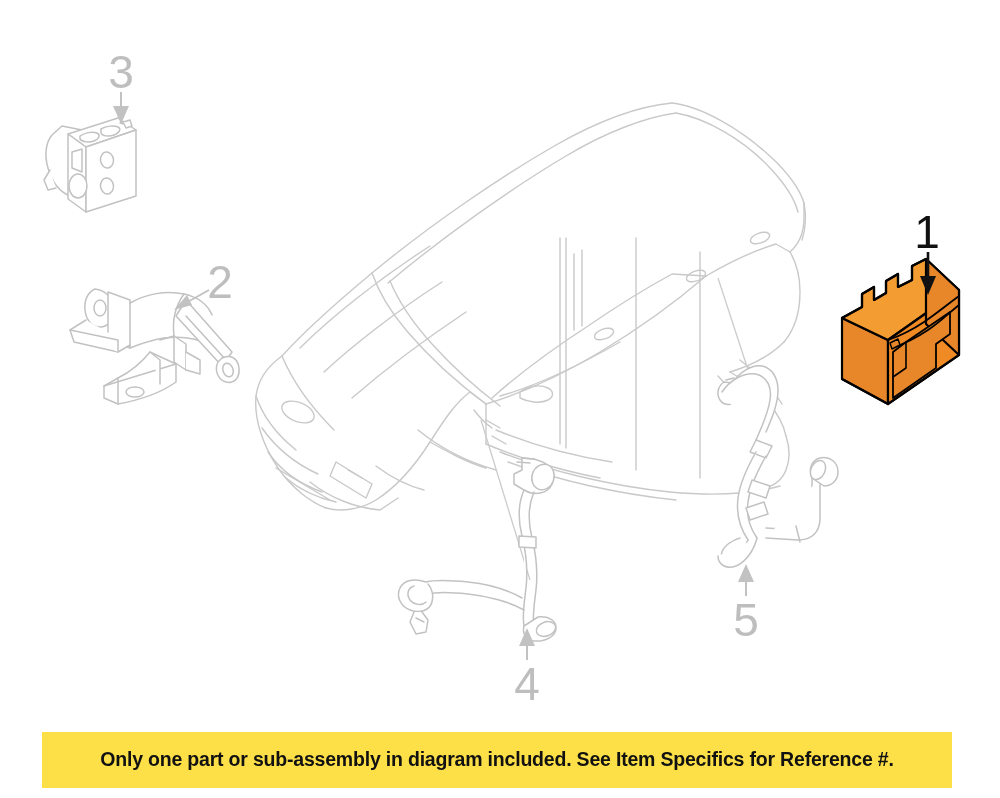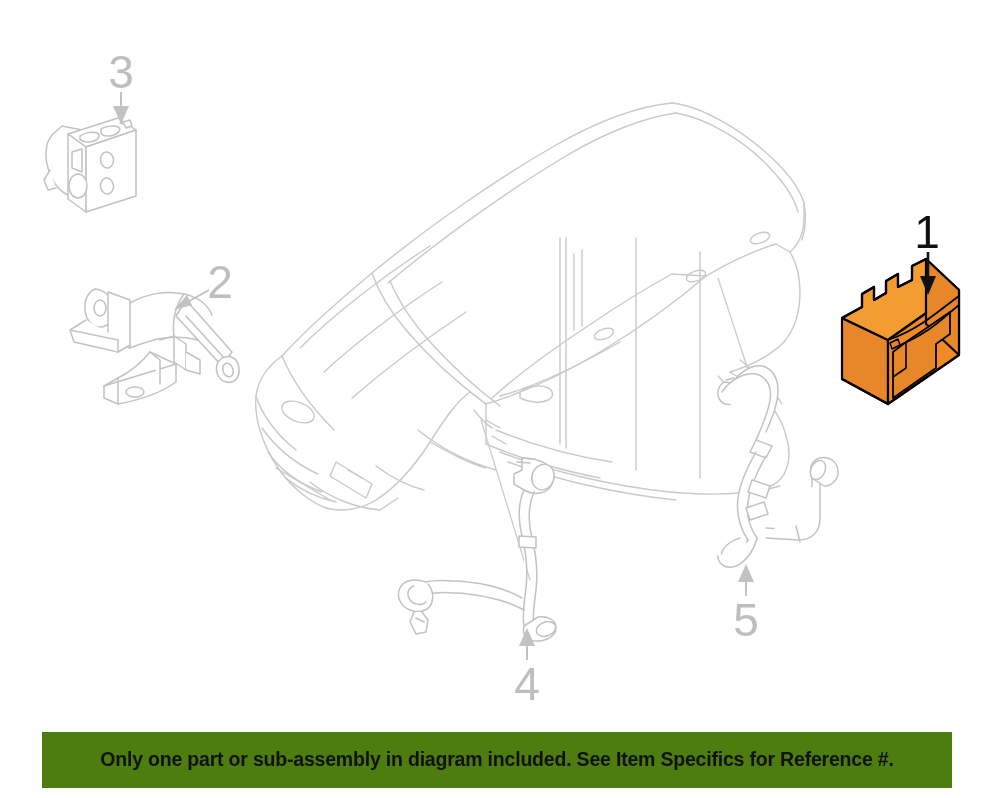--- a/index.html
+++ b/index.html
@@ -25,21 +25,21 @@
     width: 1000px;
     height: 798px;
     display: block;
   }
   .notice-banner {
     position: absolute;
     left: 42px;
     top: 732px;
     width: 910px;
     height: 56px;
-    background: #4d7c0f;
+    background: #fde047;
     box-sizing: border-box;
     display: flex;
     flex-direction: row;
     align-items: center;
     justify-content: center;
     line-height: 1.08;
   }
   .notice-line {
     color: #111111;
     font-family: "Liberation Sans", sans-serif;

